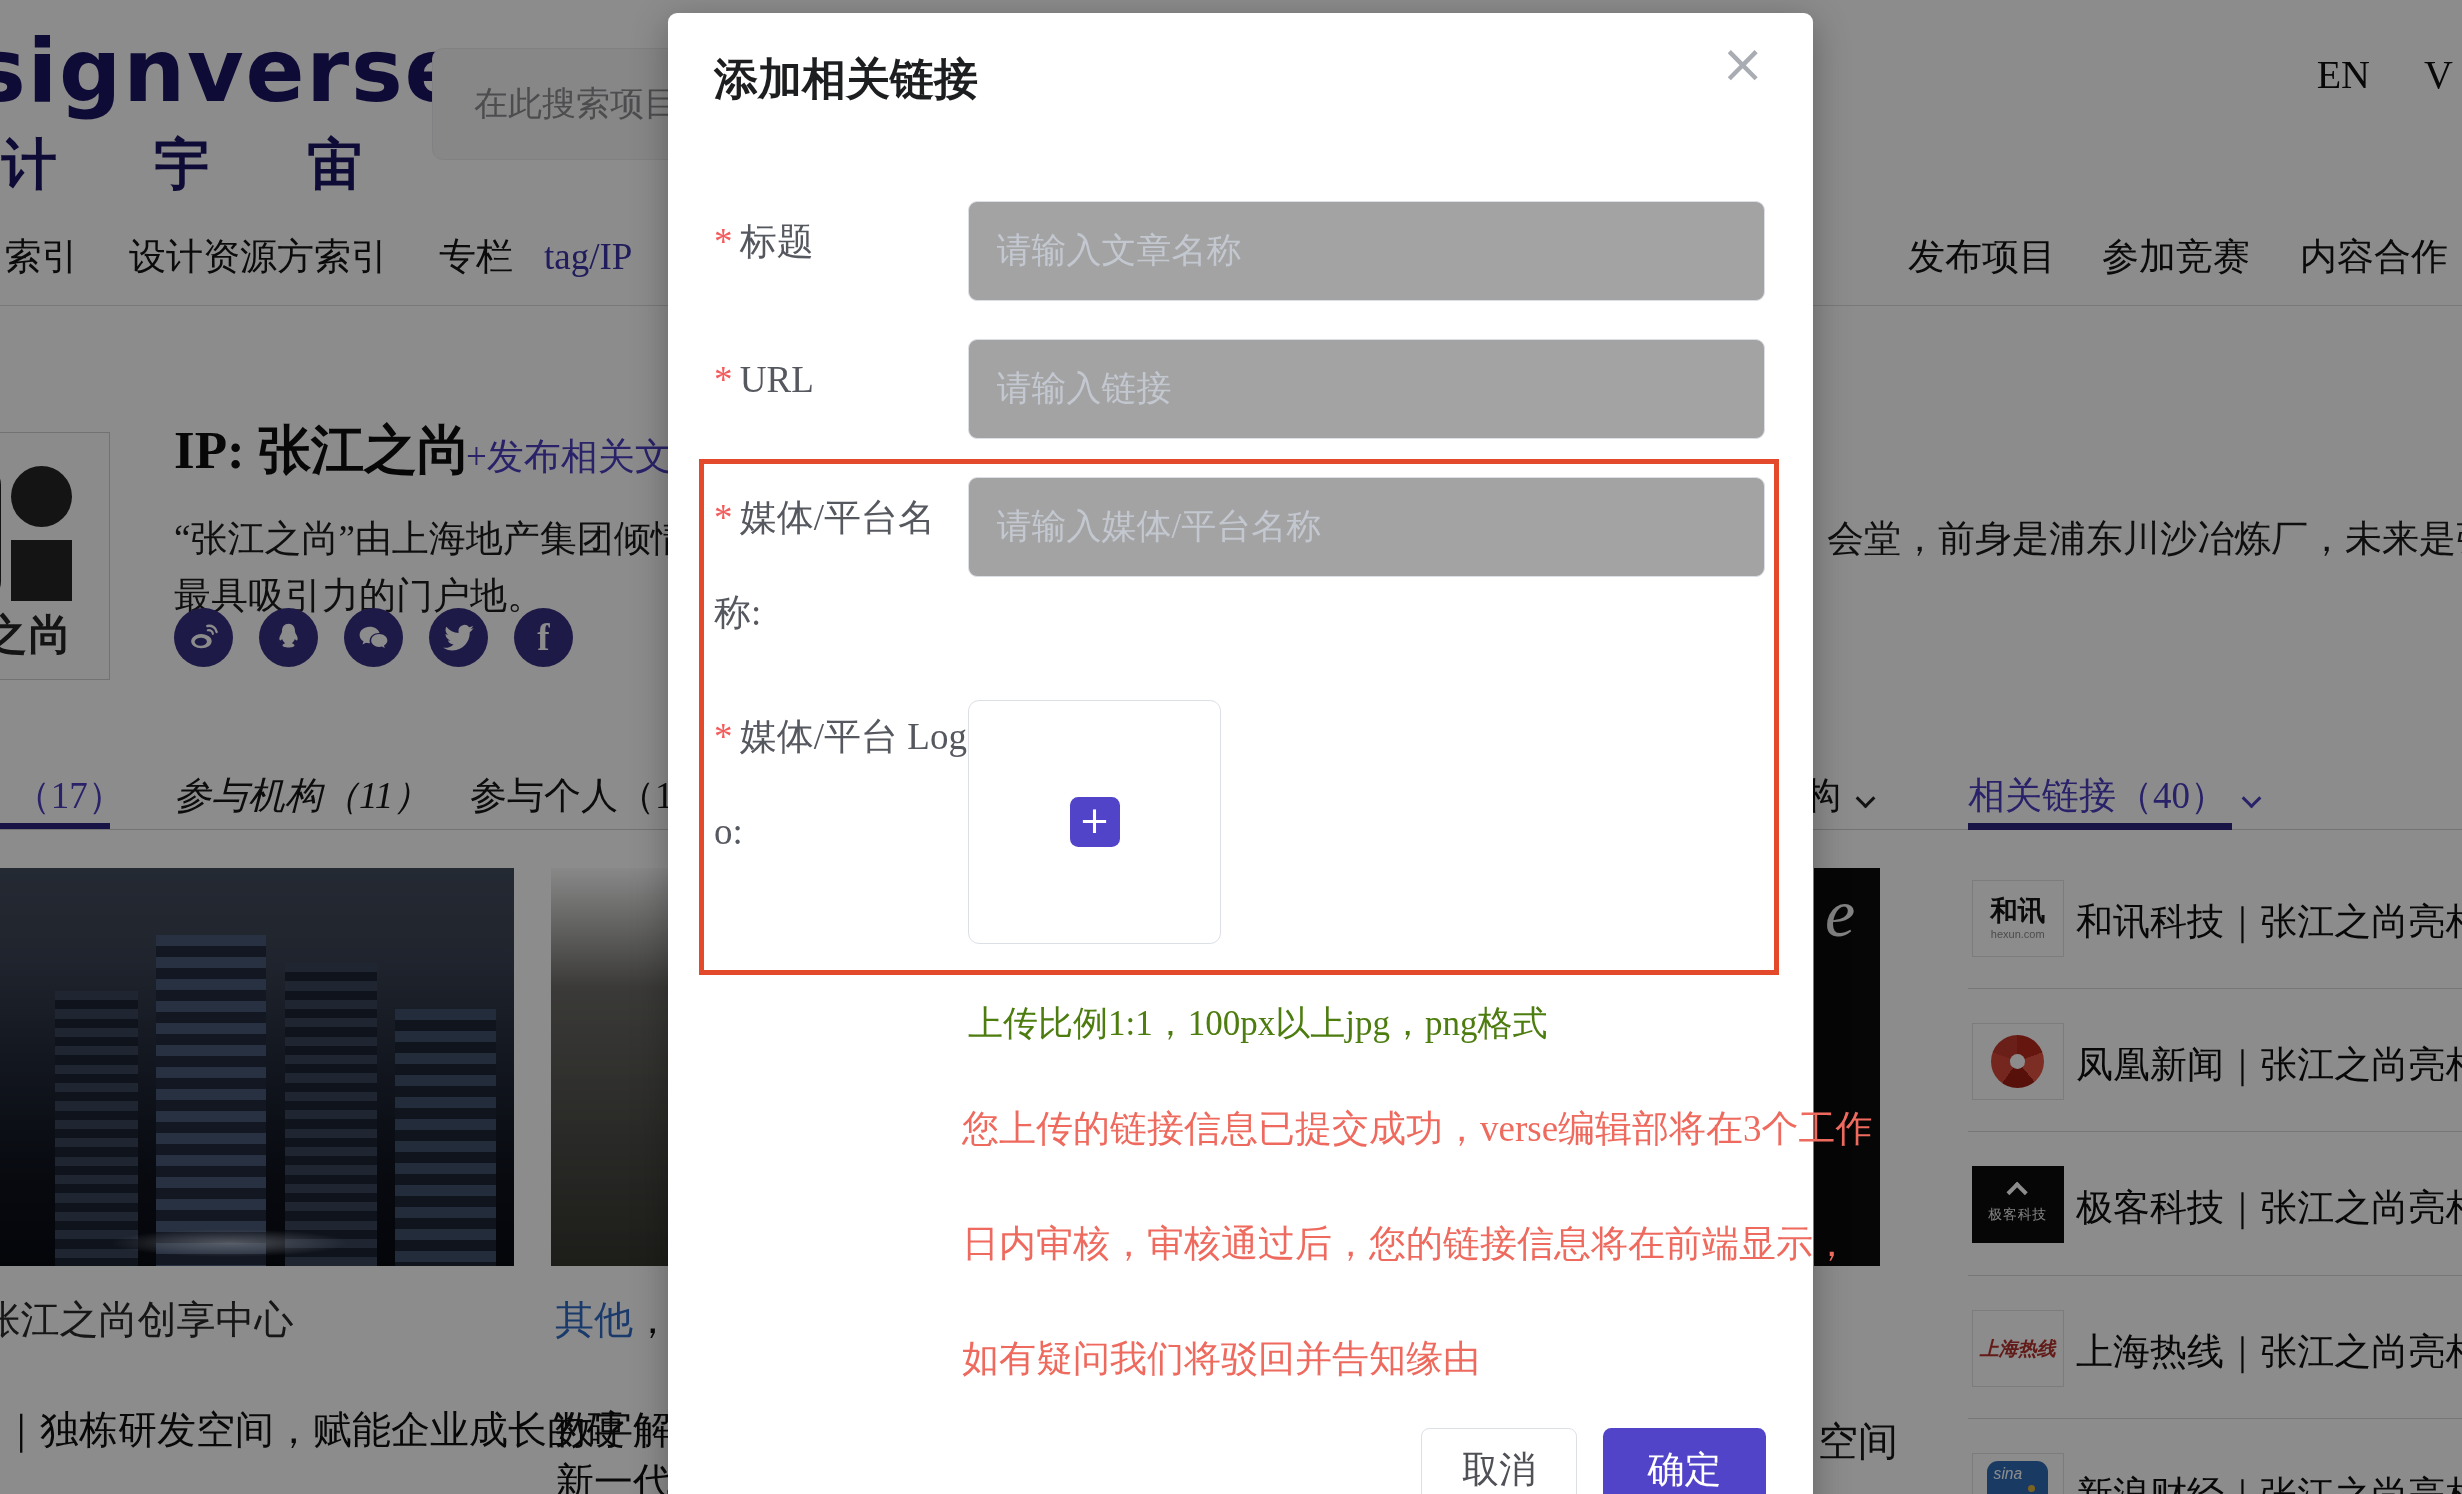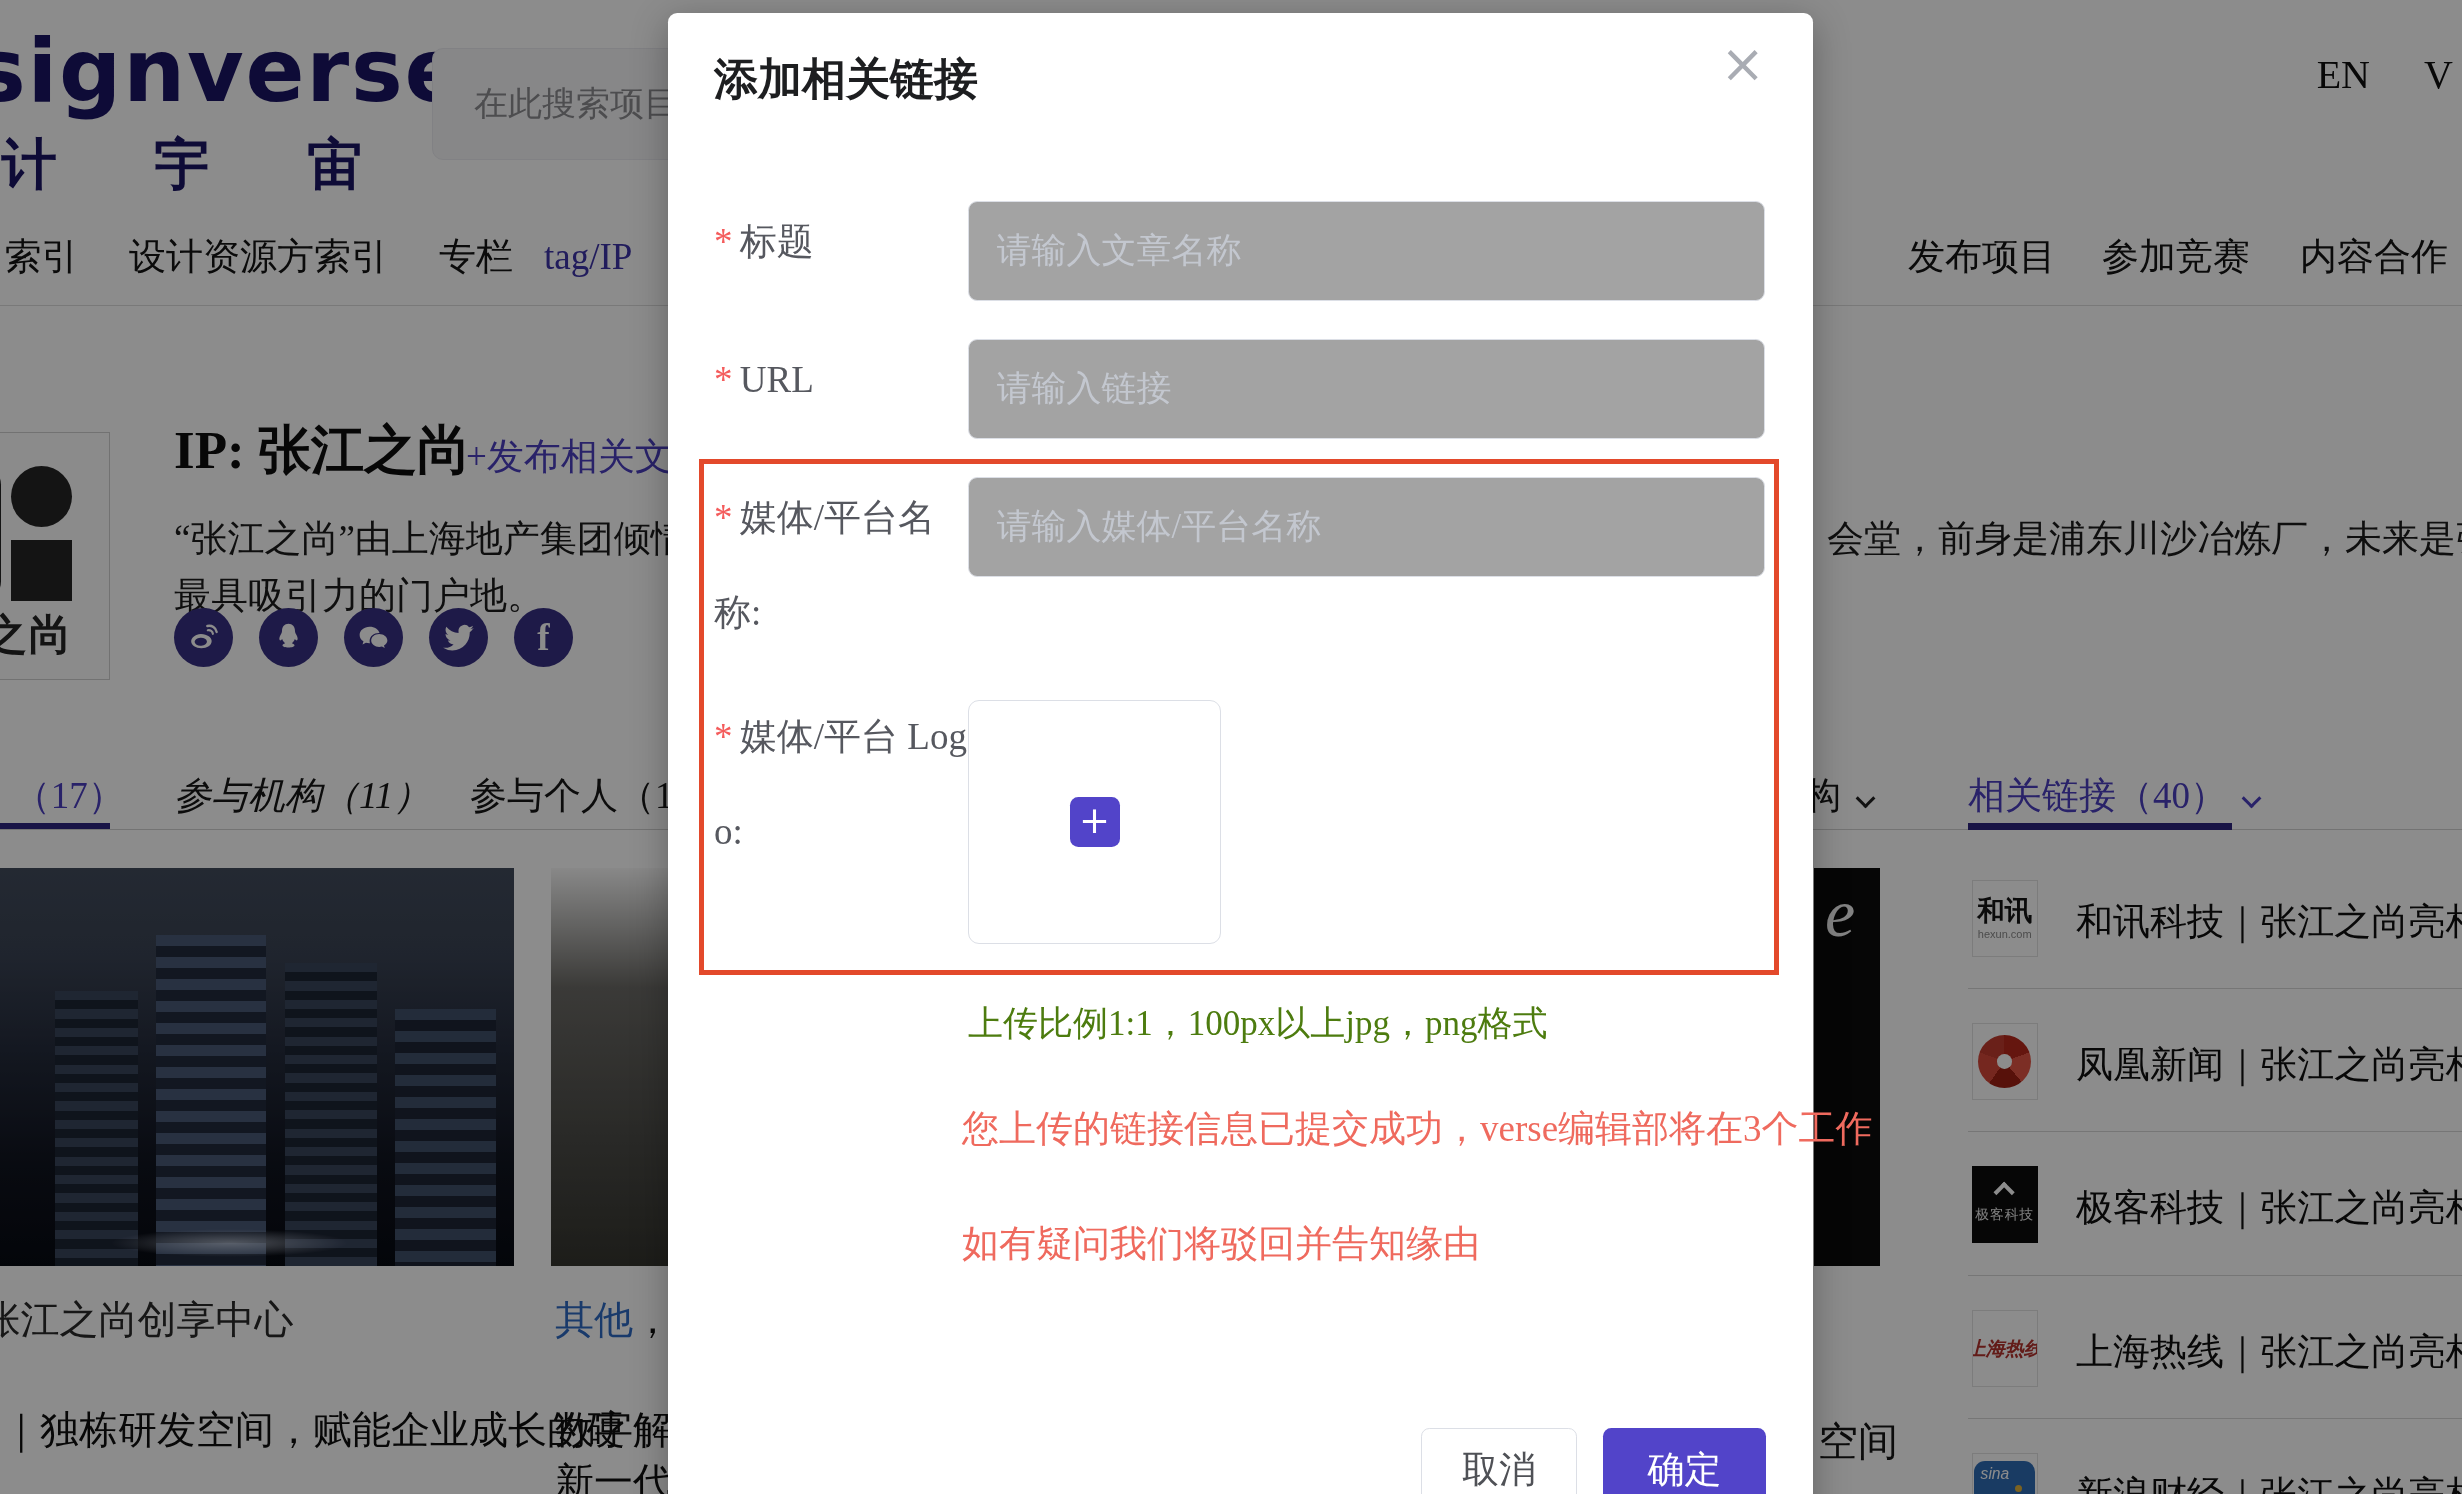--- a/index.html
+++ b/index.html
@@ -66,21 +66,21 @@
   .cap-title { position:absolute; left:-18.4px; top:1293px; font-size:39px; color:#2b2b2b; white-space:nowrap; }
   .cap-sub { position:absolute; left:1.8px; top:1403px; font-size:39px; color:#101010; white-space:nowrap; width:667px; overflow:hidden; }
   .col2 { position:absolute; left:555px; width:114px; overflow:hidden; white-space:nowrap; font-size:39px; color:#101010; }
   .col2-1 { top:1293px; } .col2-2 { top:1403px; } .col2-3 { top:1455px; }
   .col2 .lnk { color:#2F6BC4; cursor:pointer; }
   .edge-text { position:absolute; left:1818px; top:1414px; font-size:40px; color:#161616; white-space:nowrap; }
 
   .rel-list { position:absolute; left:1968px; top:868px; width:494px; }
   .rel-item { position:absolute; left:0; width:494px; height:110px; cursor:pointer; }
   .ri-0 { top:12px; } .ri-1 { top:155px; } .ri-2 { top:298px; } .ri-3 { top:442px; } .ri-4 { top:585px; }
-  .rel-logo { position:absolute; left:3.7px; top:0; width:66px; height:77px; background:#fff; border:0.9px solid #e2e2e2; display:flex; flex-direction:column; align-items:center; justify-content:center; overflow:hidden; }
+  .rel-logo { position:absolute; left:3.7px; top:0; width:92px; height:77px; background:#fff; border:0.9px solid #e2e2e2; display:flex; flex-direction:column; align-items:center; justify-content:center; overflow:hidden; }
   .rel-title { position:absolute; left:108px; top:16.5px; font-size:37px; color:#0f0f0f; white-space:nowrap; }
   .rel-div { position:absolute; left:0; width:494px; height:0.9px; background:#d8d8d8; }
   .rd-0 { top:120px; } .rd-1 { top:263px; } .rd-2 { top:407px; } .rd-3 { top:550px; }
   .lg-hexun .hx { font-size:27.5px; font-weight:700; color:#141414; position:relative; line-height:1; }
   .lg-hexun .hxsub { font-size:11px; color:#8a8a8a; margin-top:3.7px; font-family:"Liberation Sans",sans-serif; }
   .lg-phoenix .swirl { width:53px; height:53px; border-radius:50%;
     background:conic-gradient(#b8291c 0 70deg,#e25544 70deg 140deg,#9e2013 140deg 215deg,#d6483a 215deg 290deg,#c23b2e 290deg 360deg); position:relative; }
   .lg-phoenix .swirl::after { content:""; position:absolute; left:19px; top:19px; width:14.7px; height:14.7px; border-radius:50%; background:#fff; }
   .lg-geek { background:#0c0c0c !important; border-color:#0c0c0c !important; }
   .lg-geek .wing { width:14.7px; height:14.7px; border-left:4.6px solid #fff; border-bottom:4.6px solid #fff; transform:rotate(135deg); margin-bottom:7.3px; }
@@ -295,20 +295,21 @@
       <span class="star">*</span><span>媒体/平台 Logo:</span>
     </div>
     <div class="upbox">
       <div class="upbtn">+</div>
     </div>
 
     <div class="m-hint">上传比例1:1，100px以上jpg，png格式</div>
 
     <div class="m-notice">
       <div>您上传的链接信息已提交成功，verse编辑部将在3个工作</div>
+      <div>日内审核，审核通过后，您的链接信息将在前端显示，</div>
       <div>如有疑问我们将驳回并告知缘由</div>
     </div>
 
     <div class="m-footer">
       <button class="btn btn-cancel">取消</button>
       <button class="btn btn-confirm">确定</button>
     </div>
   </div>
 
 </div>

